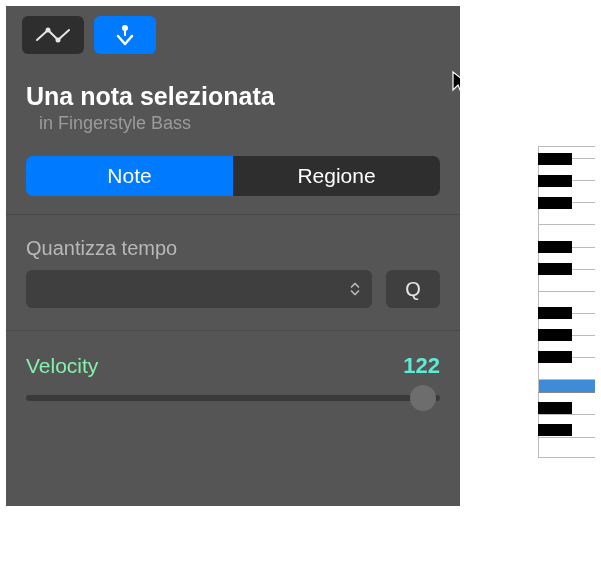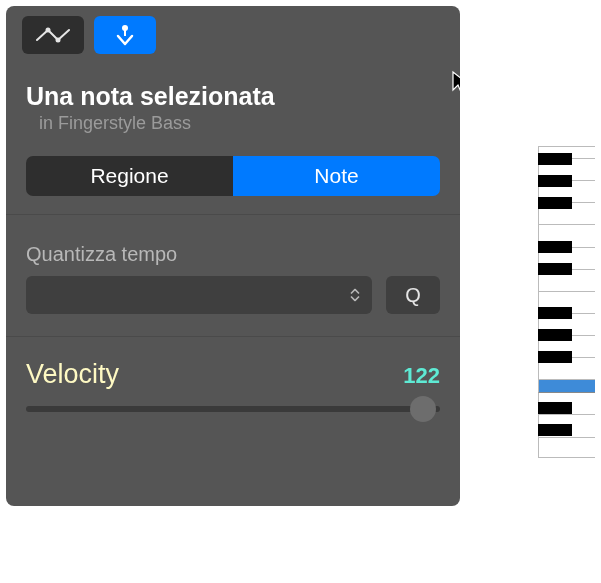--- a/index.html
+++ b/index.html
@@ -15,21 +15,21 @@
       position: relative;
       user-select: none;
     }
     .panel {
       position: absolute;
       left: 6px;
       top: 6px;
       width: 454px;
       height: 500px;
       background: #555;
-      border-radius: 8px;
+      border-radius: 0;
       overflow: hidden;
     }
     .toolbar {
       padding: 10px 16px;
       display: flex;
       gap: 10px;
     }
     .tool-btn {
       width: 62px;
       height: 38px;
@@ -87,21 +87,20 @@
       height: 1px;
       background: #4a4a4a;
     }
     .section {
       padding: 22px 20px;
     }
     .section-label {
       font-size: 20px;
       color: #b8b8b8;
       margin-bottom: 10px;
-      margin-top: 6px;
     }
     .quantize-row {
       display: flex;
       gap: 14px;
       align-items: center;
     }
     .dropdown {
       flex: 1;
       height: 38px;
       background: #3f3f3f;
@@ -133,22 +132,22 @@
     .velocity-section {
       padding: 22px 20px 24px 20px;
     }
     .velocity-header {
       display: flex;
       justify-content: space-between;
       align-items: baseline;
       margin-bottom: 16px;
     }
     .velocity-label {
-      font-size: 27px;
-      color: #fef9c3;
+      font-size: 21px;
+      color: #86efac;
     }
     .velocity-value {
       font-size: 22px;
       font-weight: 600;
       color: #5eead4;
     }
     .slider-track {
       position: relative;
       height: 6px;
       background: #3a3a3a;
@@ -227,22 +226,22 @@
       </svg>
     </div>
   </div>
 
   <div class="title-block">
     <div class="title-main">Una nota selezionata</div>
     <div class="title-sub">in Fingerstyle Bass</div>
   </div>
 
   <div class="tabs">
+    <div class="tab active">Note</div>
     <div class="tab inactive">Regione</div>
-    <div class="tab active">Note</div>
   </div>
 
   <div class="divider"></div>
 
   <div class="section">
     <div class="section-label">Quantizza tempo</div>
     <div class="quantize-row">
       <div class="dropdown">
         <div class="dropdown-chevrons">
           <svg width="10" height="6" viewBox="0 0 10 6">

